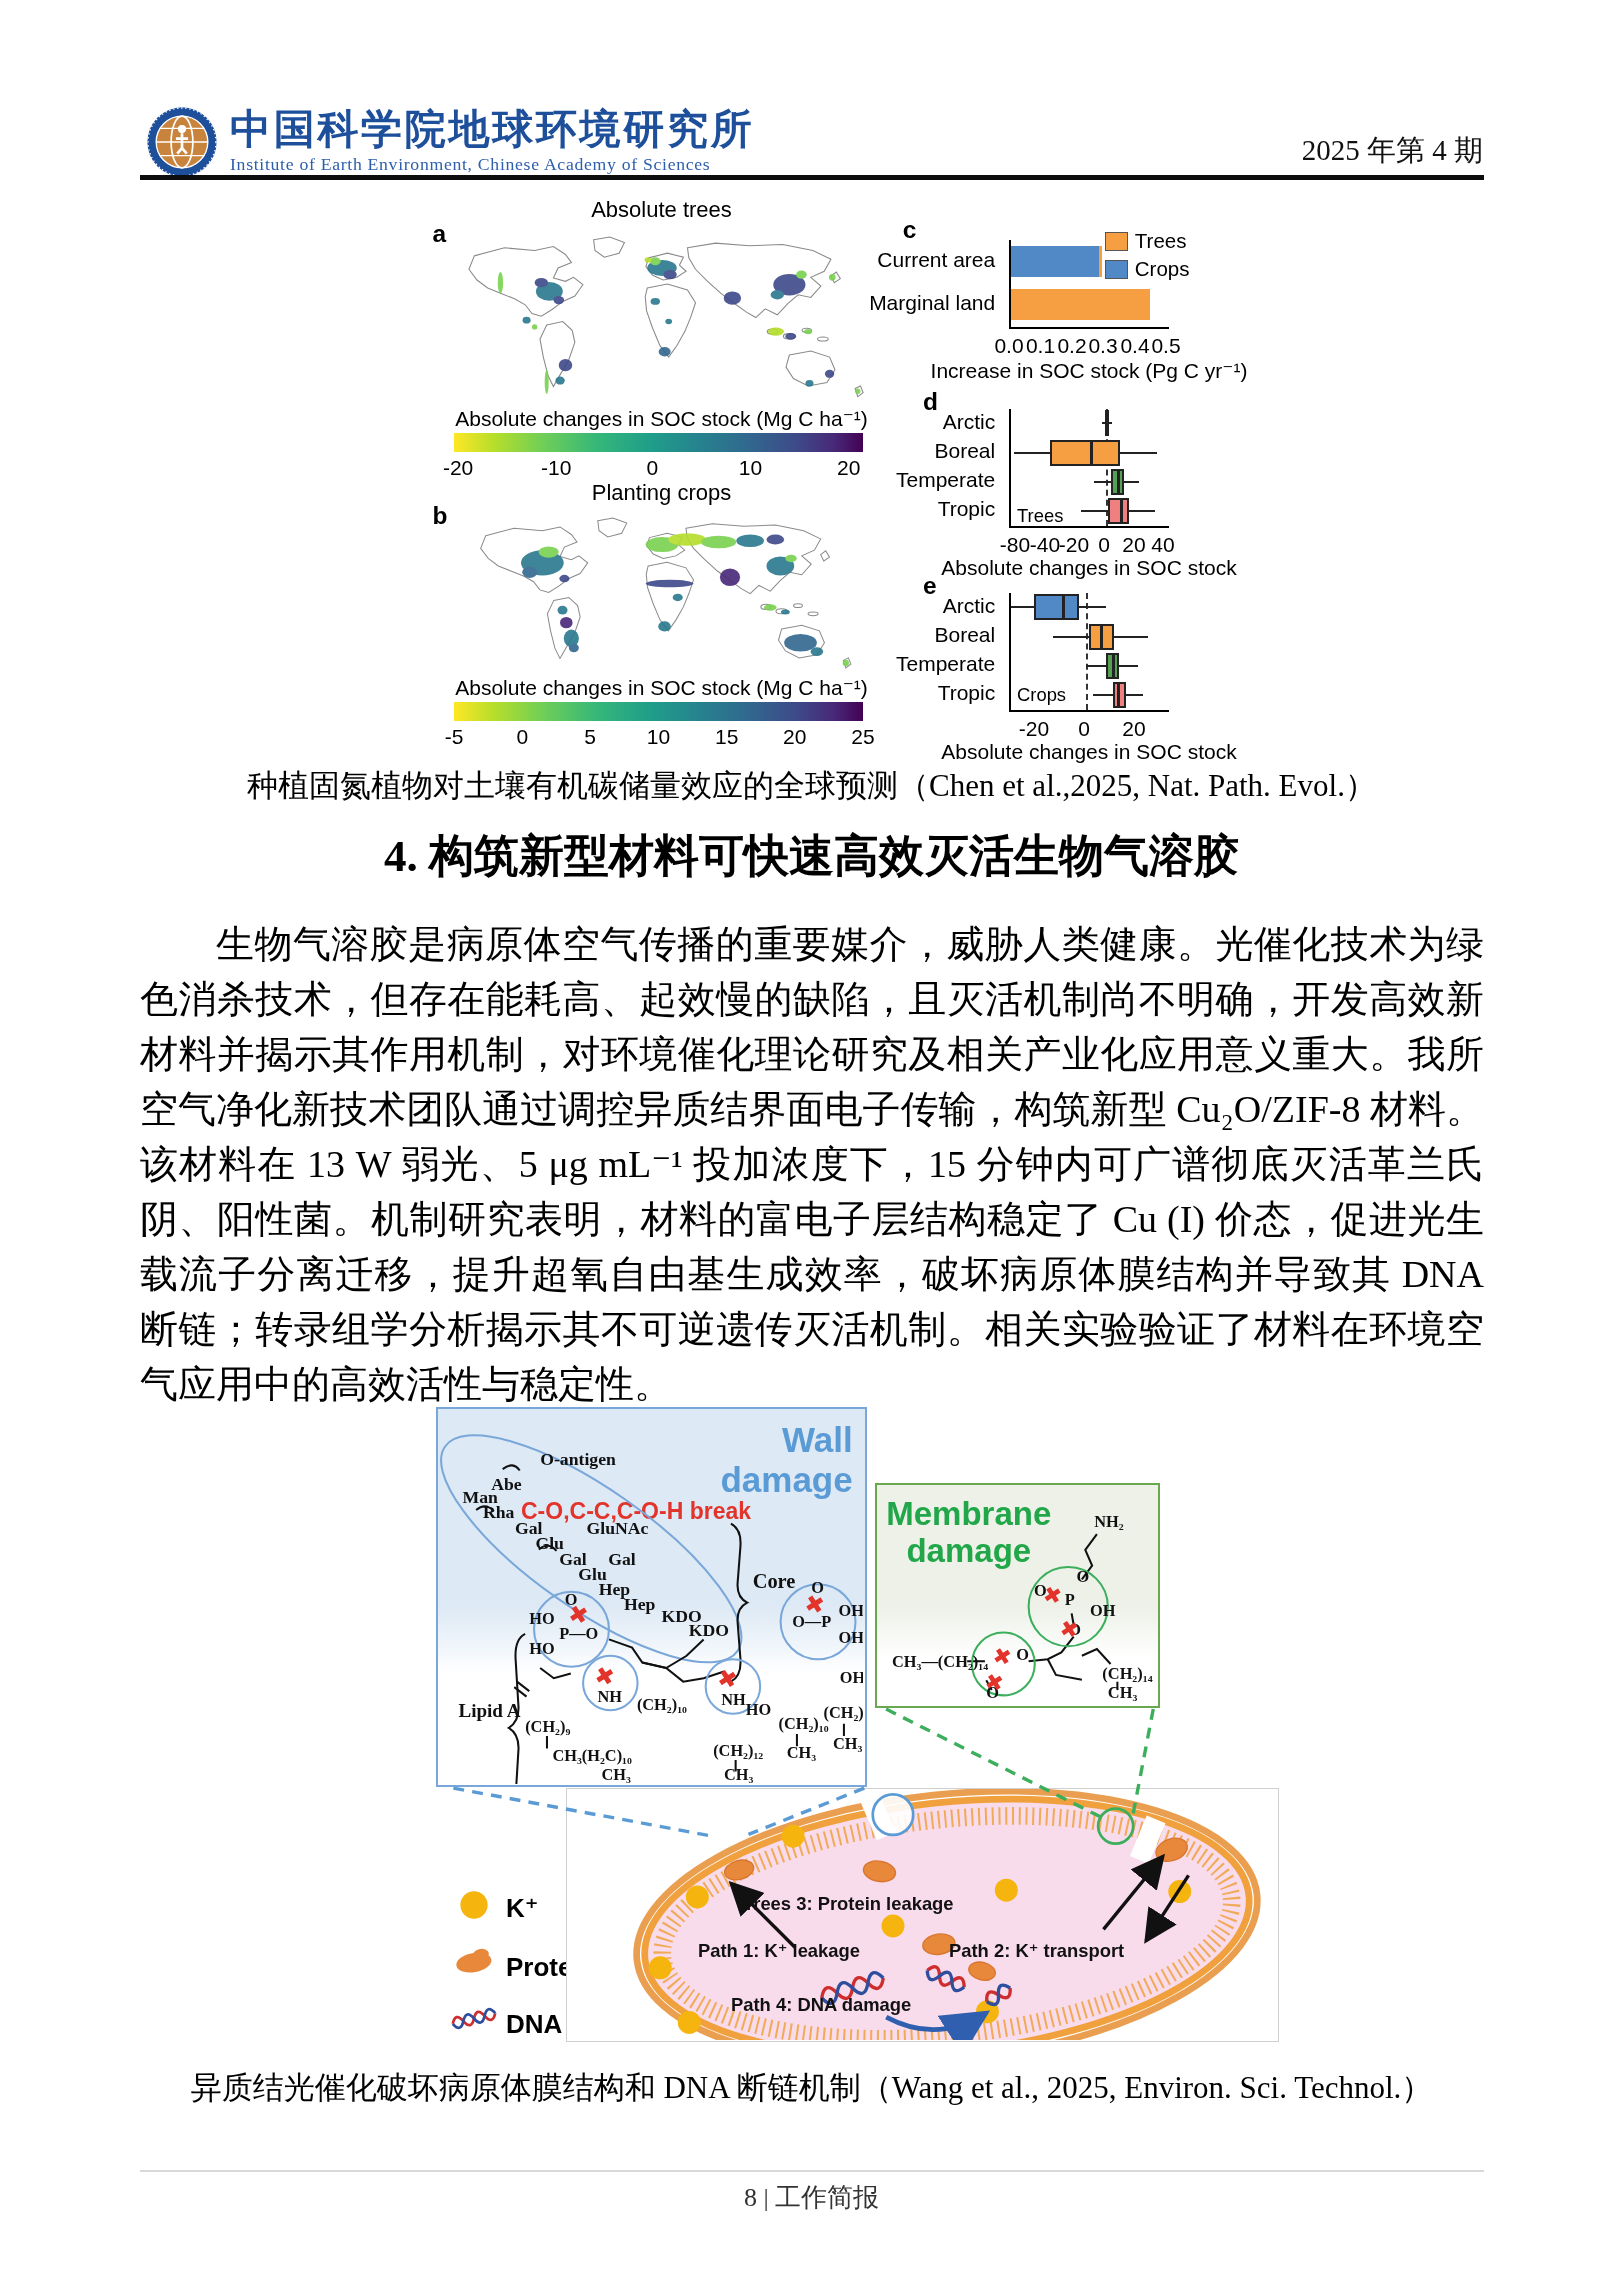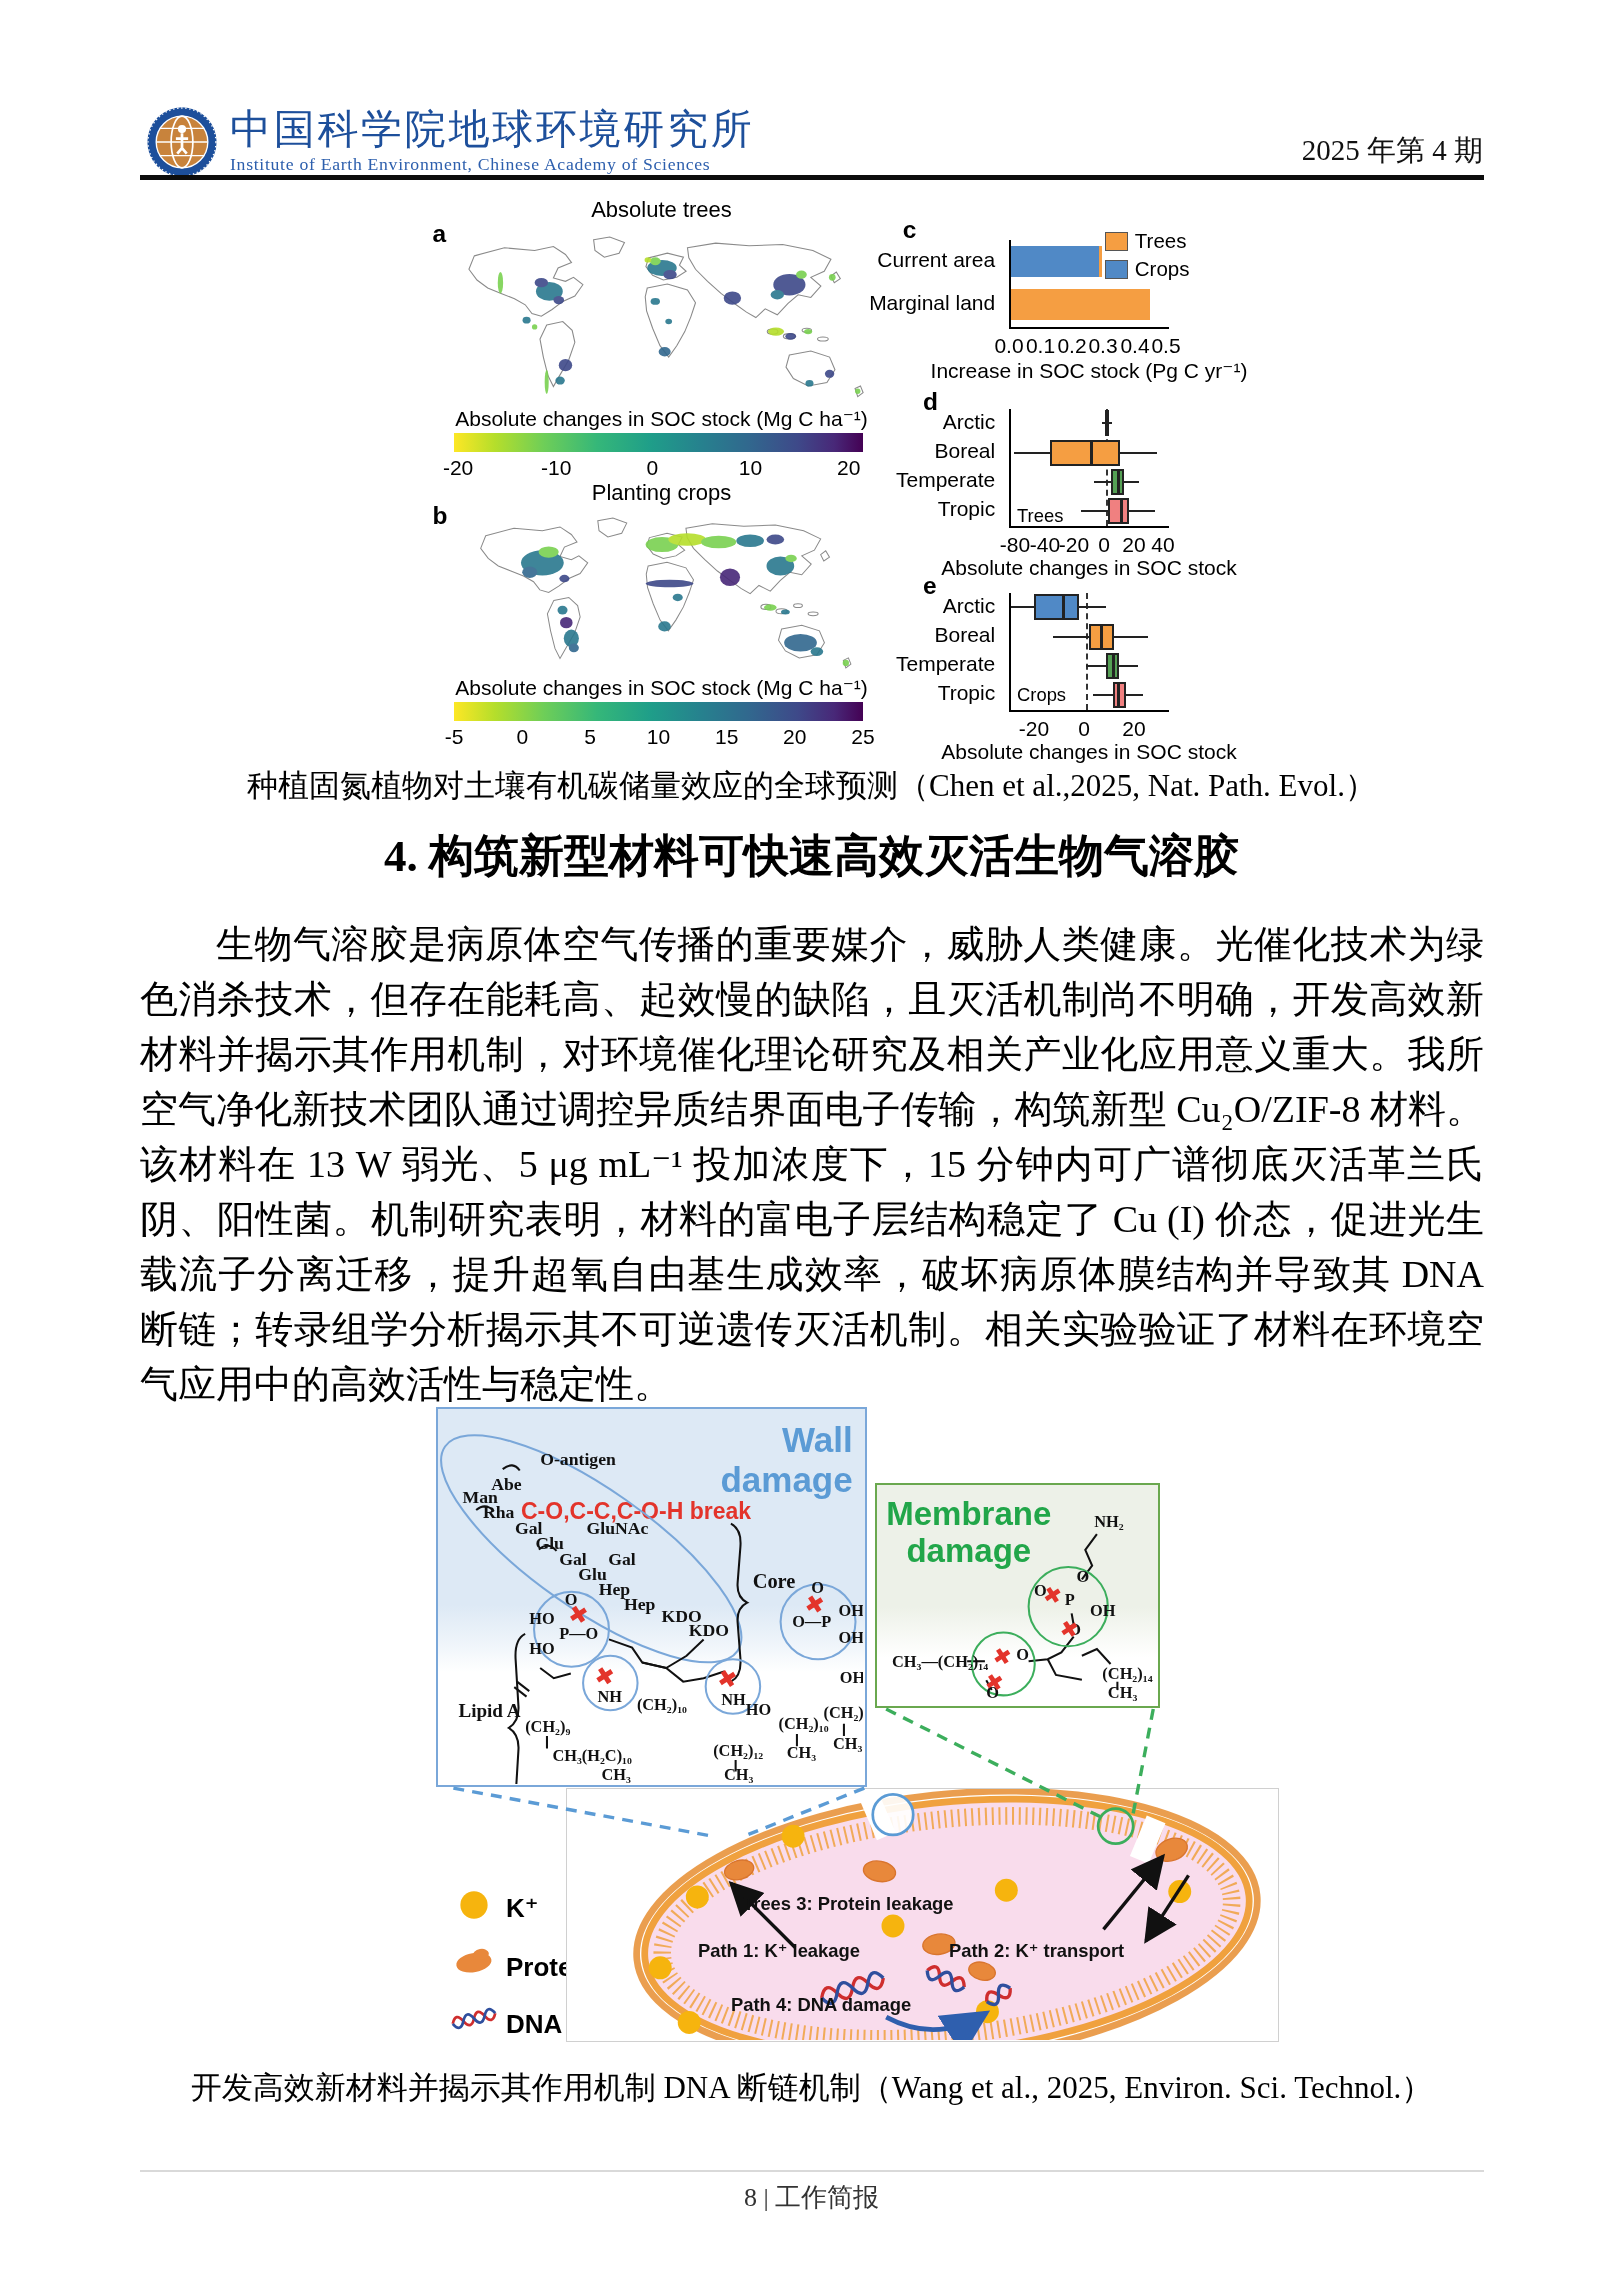--- a/index.html
+++ b/index.html
@@ -1,20 +1,20 @@
 <!DOCTYPE html>
 <html style="font-size:11px"><head>
 <meta charset="utf-8">
 <style>
   *{margin:0;padding:0;box-sizing:border-box}
   html,body{background:#fff}
   body{width:1623px;height:2295px;position:relative;font-family:"Liberation Serif","DejaVu Serif",serif;color:#000;overflow:hidden}
   .abs{position:absolute}
   
-  .cn-title{font-size:41px;font-weight:normal;color:#1d4f9b;letter-spacing:2.7px;line-height:1.05}
+  .cn-title{font-size:41px;font-weight:bold;color:#1d4f9b;letter-spacing:2.7px;line-height:1.05}
   .en-title{font-size:17.7px;color:#2d5fad;letter-spacing:0.7px;margin-top:2.7px}
   .issue{font-size:29px;color:#111}
   .rule{background:#0d0d0d;height:4.8px}
   
   .map-title{font:22px "Liberation Sans","DejaVu Sans",sans-serif;text-align:center;width:100%}
   .pletter{font:bold 24.5px "Liberation Sans","DejaVu Sans",sans-serif}
   .cbar-label{font:21px "Liberation Sans","DejaVu Sans",sans-serif;text-align:center;width:100%}
   .colorbar{height:19px;background:linear-gradient(90deg,#fde725 0%,#b5de2b 10%,#6ece58 22%,#35b779 35%,#1f9e89 48%,#26828e 60%,#31688e 72%,#3e4989 84%,#482878 93%,#440154 100%)}
   .cbar-ticks{position:absolute;height:27px}
   .cbar-ticks span{position:absolute;transform:translateX(-50%);font:21px "Liberation Sans","DejaVu Sans",sans-serif}
@@ -502,17 +502,17 @@
         <line x1="918" y1="128" x2="855" y2="225" marker-end="url(#mA)"></line>
       </g>
     </svg>
     <div class="pathlabel" style="left:176px;top:104px">Trees 3: Protein leakage</div>
     <div class="pathlabel" style="left:131px;top:151px">Path 1: K⁺ leakage</div>
     <div class="pathlabel" style="left:382px;top:151px">Path 2: K⁺ transport</div>
     <div class="pathlabel" style="left:164px;top:205px">Path 4: DNA damage</div>
   </div>
 </div>
 
-<div class="abs caption" style="left:0;top:2067px">开发高效新材料并揭示其作用机制 DNA 断链机制（Wang et al., 2025, Environ. Sci. Technol.）</div>
+<div class="abs caption" style="left:0;top:2067px">异质结光催化破坏病原体膜结构和 DNA 断链机制（Wang et al., 2025, Environ. Sci. Technol.）</div>
 
 <div class="abs footer-line" style="left:140px;top:2170px;width:1344px"></div>
 <div class="abs footer-label" style="left:0;top:2180px">8 | 工作简报</div>
 
 
 </body></html>

